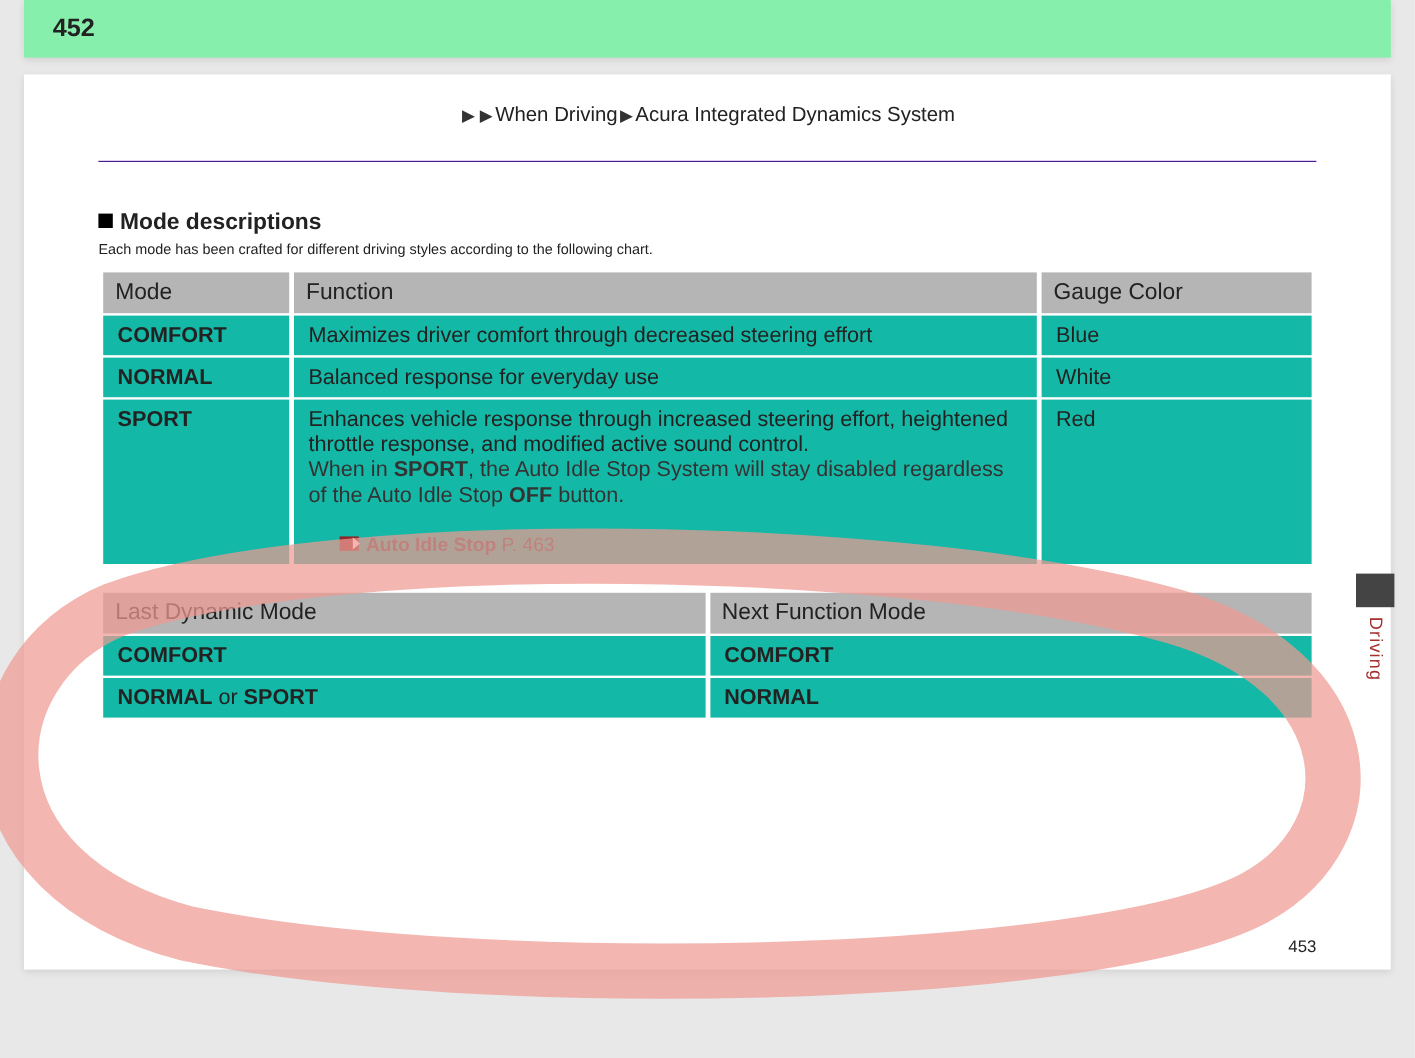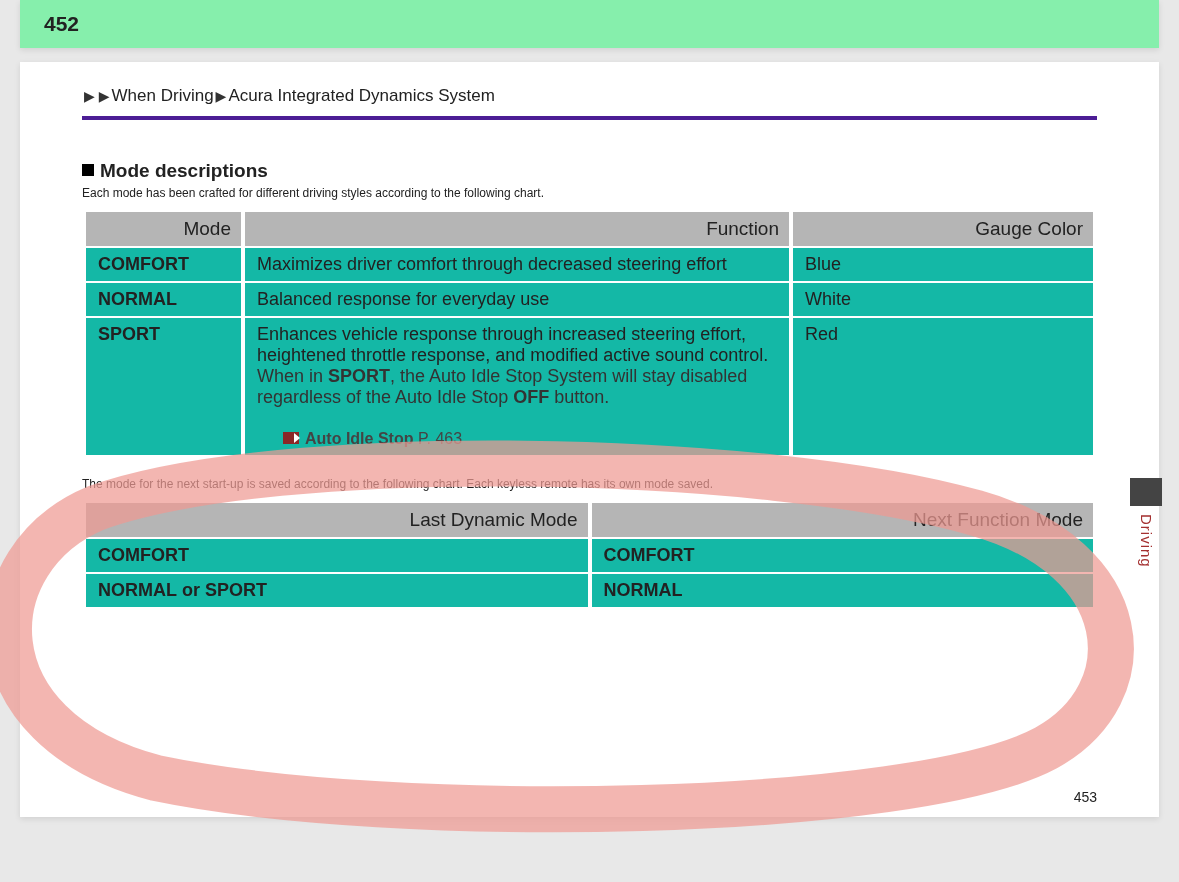--- a/index.html
+++ b/index.html
@@ -25,25 +25,25 @@
     color: #222;
   }
   .main-page {
     background: #fff;
     margin: 0 20px;
     padding: 24px 62px 18px 62px;
     position: relative;
     box-shadow: 0 2px 6px rgba(0,0,0,0.1);
   }
   .breadcrumb {
-    text-align: left;
+    text-align: center;
     font-size: 17px;
     color: #222;
-    border-bottom: 4px solid #4c1d95;
-    padding-bottom: 10px;
+    border-bottom: 1px solid #4c1d95;
+    padding-bottom: 28px;
     margin-bottom: 40px;
   }
   .breadcrumb .arrow { margin: 0 2px; font-size: 14px; color:#333; }
   .sect-title {
     font-weight: 700;
     font-size: 19px;
     color: #222;
     margin-bottom: 4px;
   }
   .sect-title .sq { display:inline-block; width:12px; height:12px; background:#000; margin-right:6px; vertical-align:1px;}
@@ -57,21 +57,21 @@
     border-collapse: separate;
     border-spacing: 4px 2px;
     font-size: 18px;
     color: #222;
     margin-bottom: 20px;
   }
   th {
     background: #b5b5b5;
     font-weight: 400;
     padding: 6px 10px;
-    text-align: right;
+    text-align: left;
     font-size: 19px;
   }
   td {
     background: #14b8a6;
     padding: 6px 12px;
     vertical-align: top;
   }
   td.mode-name { font-weight: 700; width: 155px; }
   .sport-extra { color: #333; }
   .sport-extra b { font-weight: 700; }
@@ -89,21 +89,21 @@
     position:absolute; right:-1px; top:1px;
     border-left:6px solid #fff;
     border-top:5px solid transparent;
     border-bottom:5px solid transparent;
   }
   .link-text { color:#444; font-weight:700; font-size:16px;}
   .link-page { color:#444; font-size:16px; font-weight:400;}
 
   .t2 td.mode-name { width: 50%; }
   .t2 th { width:50%; }
-  .or-txt { font-weight:700;text-align:right;}
+  .or-txt { font-weight:400;text-align:right;}
 
   .side-tab {
     position: absolute;
     right: 17px;
     top: 478px;
     width: 32px;
     text-align: center;
   }
   .side-block {
     background:#444; width:32px; height:28px; margin-bottom:8px;
@@ -150,21 +150,21 @@
   <div class="sect-title">
     <span class="sq"></span><span>Mode descriptions</span>
   </div>
   <div class="sect-desc">Each mode has been crafted for different driving styles according to the following chart.</div>
 
   <table>
     <tbody>
         <tr>
       <th>Mode</th>
       <th>Function</th>
-      <th style="width:300px;">Gauge Color</th>
+      <th style="width:225px;">Gauge Color</th>
     </tr>
     <tr>
       <td class="mode-name">COMFORT</td>
       <td>Maximizes driver comfort through decreased steering effort</td>
       <td>Blue</td>
     </tr>
     <tr>
       <td class="mode-name">NORMAL</td>
       <td>Balanced response for everyday use</td>
       <td>White</td>
@@ -178,21 +178,20 @@
         </div>
         <div class="link-line">
           <span class="link-icon"></span><span class="link-text">Auto Idle Stop</span><span class="link-page"> P. 463</span>
         </div>
       </td>
       <td>Red</td>
     </tr>
   </tbody>
     </table>
 
-  <div class="sect-desc">The mode for the next start-up is saved according to the following chart. Each keyless remote has its own mode saved.</div>
 
   <table class="t2">
     <tbody>
         <tr>
       <th>Last Dynamic Mode</th>
       <th>Next Function Mode</th>
     </tr>
     <tr>
       <td class="mode-name"><b>COMFORT</b></td>
       <td class="mode-name"><b>COMFORT</b></td>

